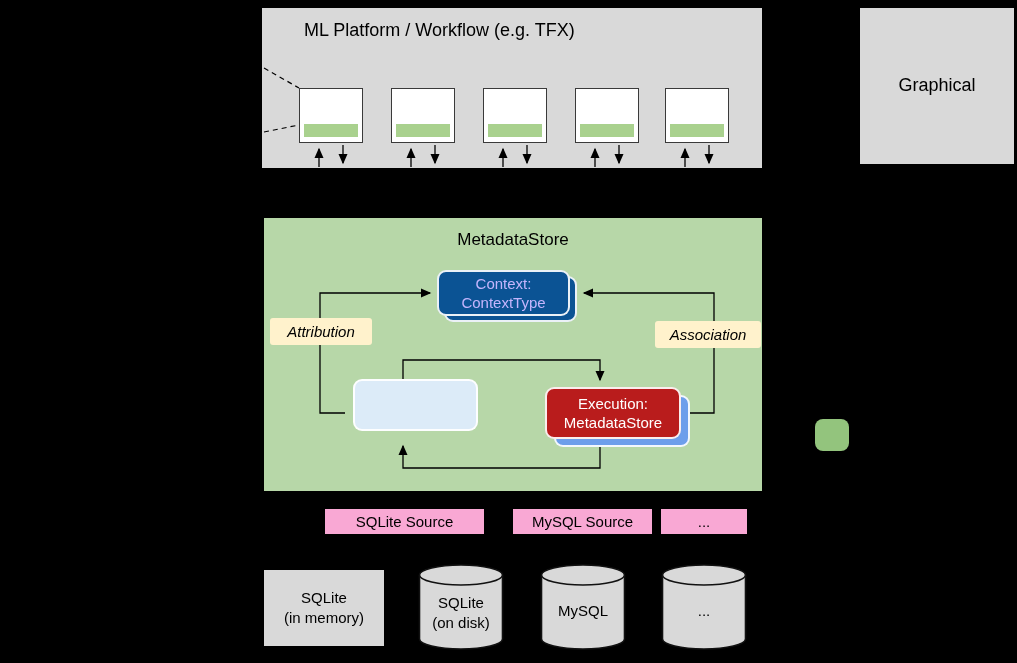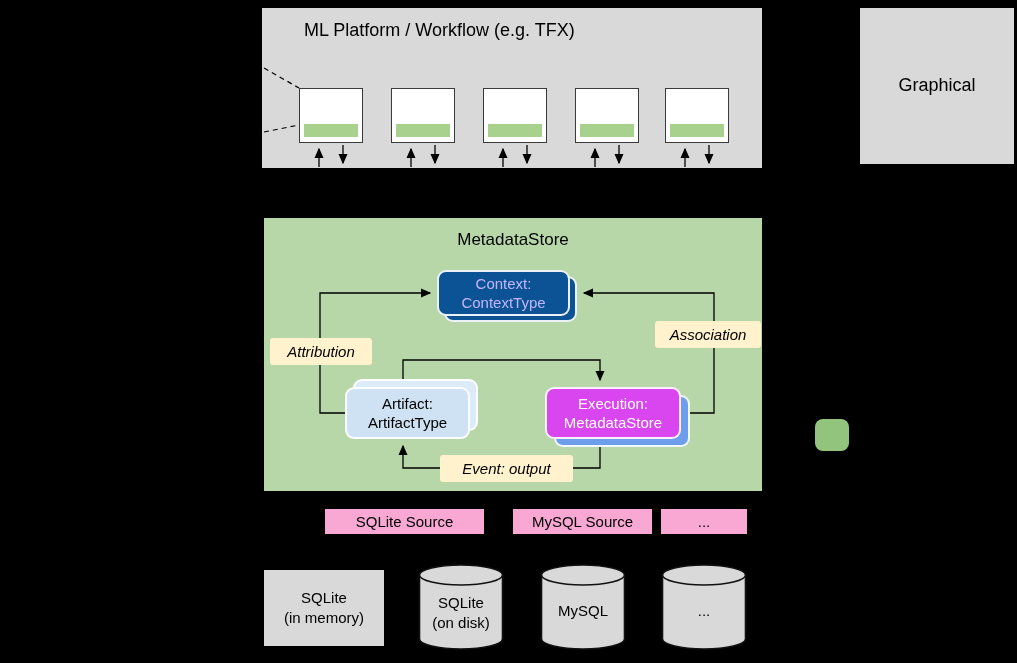--- a/index.html
+++ b/index.html
@@ -27,24 +27,24 @@
   .store-svg { position:absolute; left:0; top:0; }
   .entity { position:absolute; border-radius:9px; box-sizing:border-box;
     border:2px solid rgba(255,255,255,0.92);
     display:flex; flex-direction:column; align-items:center; justify-content:center;
     font-size:15px; line-height:1.3; text-align:center; }
   .ctx-back  { left:180px; top:58px;  width:133px; height:46px; background:#0b5394; }
   .ctx-front { left:173px; top:52px;  width:133px; height:46px; background:#0b5394; color:#c4b5fd; }
   .art-back  { left:89px;  top:161px; width:125px; height:52px; background:#dcebf8; }
   .art-front { left:81px;  top:169px; width:125px; height:52px; background:#cfe2f3; color:#000; }
   .exe-back  { left:290px; top:177px; width:136px; height:52px; background:#6d9eeb; }
-  .exe-front { left:281px; top:169px; width:136px; height:52px; background:#d946ef; color:#fff; }
+  .exe-front { left:281px; top:169px; width:136px; height:52px; background:#b91c1c; color:#fff; }
   .flow-label { position:absolute; background:#fff2cc; border-radius:3px;
     font-style:italic; font-size:15px; display:flex; align-items:center; justify-content:center; }
-  .lbl-attribution { left:6px;   top:120px; width:102px; height:27px; }
+  .lbl-attribution { left:6px;   top:100px; width:102px; height:27px; }
   .lbl-association { left:391px; top:103px; width:106px;  height:27px; }
   .lbl-input  { left:176px; top:128px; width:133px; height:27px; }
   .lbl-output { left:176px; top:237px; width:133px; height:27px; }
 
   
   .source-box { position:absolute; top:509px; height:25px; background:#f9a8d4;
     display:flex; align-items:center; justify-content:center; font-size:15px; }
   .src-1 { left:325px; width:159px; }
   .src-2 { left:513px; width:139px; }
   .src-3 { left:661px; width:86px; }
@@ -132,34 +132,29 @@
       </g>
     </svg>
 
     <div class="entity ctx-back"></div>
     <div class="entity ctx-front">
       <span class="line">Context:</span>
       <span class="line">ContextType</span>
     </div>
 
     <div class="entity art-back"></div>
-    <div class="entity art-front">
-      <span class="line">Artifact:</span>
-      <span class="line">ArtifactType</span>
-    </div>
 
     <div class="entity exe-back"></div>
     <div class="entity exe-front">
       <span class="line">Execution:</span>
       <span class="line">MetadataStore</span>
     </div>
 
     <div class="flow-label lbl-attribution">Attribution</div>
     <div class="flow-label lbl-association">Association</div>
-    <div class="flow-label lbl-output">Event: output</div>
   </div>
 
   <div class="source-box src-1">SQLite Source</div>
   <div class="source-box src-2">MySQL Source</div>
   <div class="source-box src-3">...</div>
 
   <div class="abs memdb-box">
     <div>SQLite</div>
     <div>(in memory)</div>
   </div>

